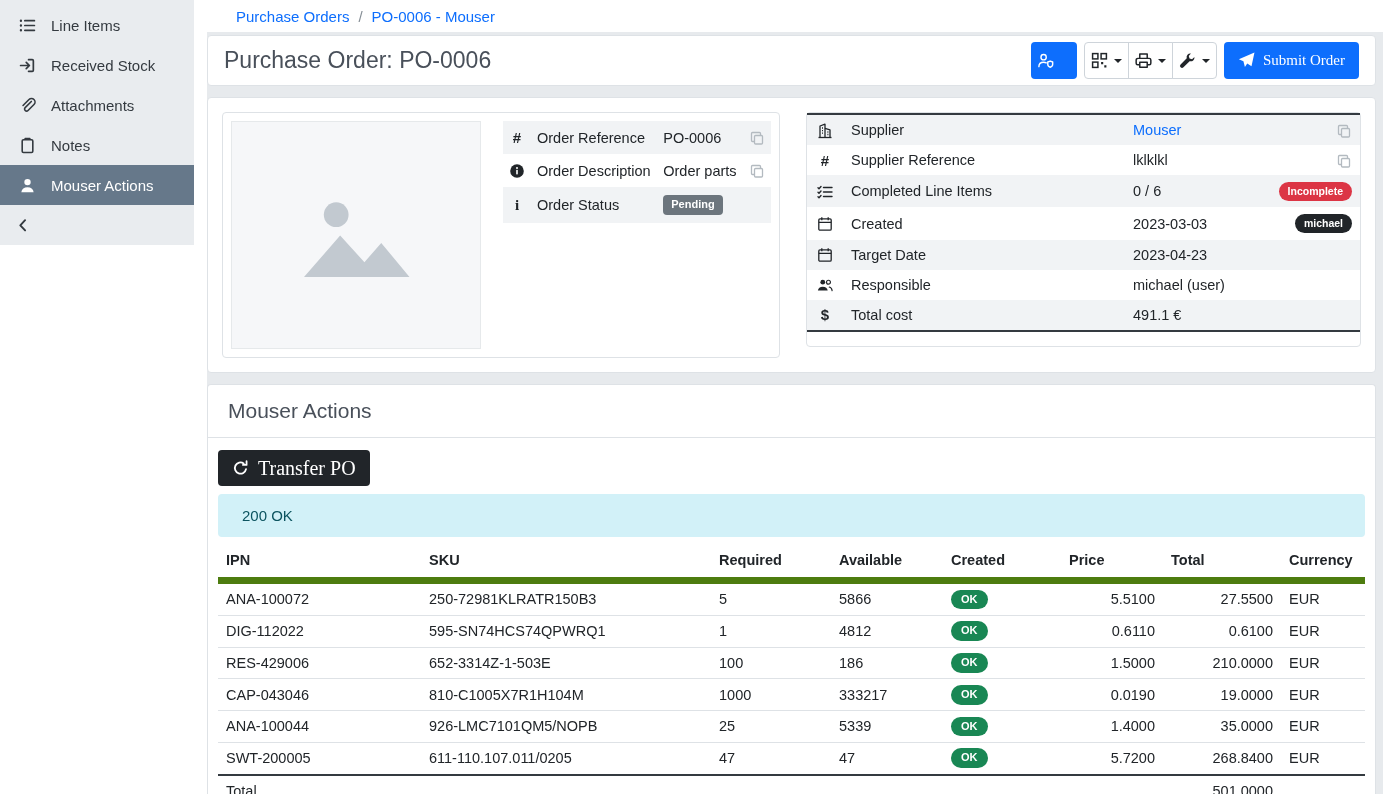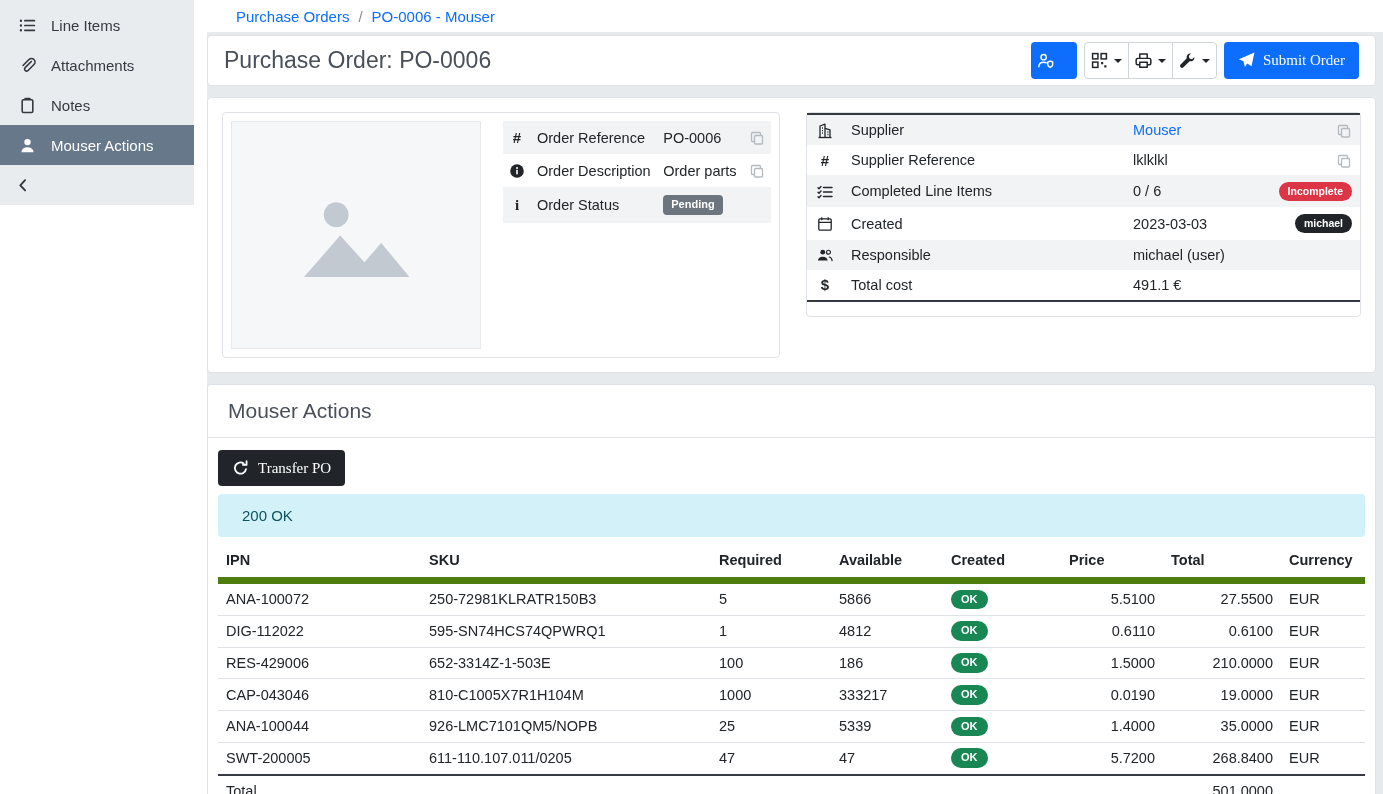--- a/index.html
+++ b/index.html
@@ -78,21 +78,21 @@
   .badge-pill { border-radius:20px; font-size:10.5px; padding:3px 9px; }
   .badge-gray { background:var(--badge-gray,#6c757d); }
   .badge-red { background:var(--badge-red,#dc3545); }
   .badge-dark { background:var(--badge-dark,#212529); }
   .badge-green { background:var(--badge-green,#198754); padding:3px 10px; font-size:11px; }
 
   
   .panel-card { margin-top:11px; border-radius:4px 4px 0 0; border-bottom:none; }
   .panel-header { padding:14px 20px; font-size:21px; font-weight:500; color:#49505a; border-bottom:1px solid #dee2e6; }
   .panel-body { padding:12px 10px 16px; }
-  .btn-transfer { background:#212529; color:#fff; gap:9px; padding:0 14px; font-size:15px; height:36px; }
+  .btn-transfer { background:#212529; color:#fff; gap:9px; padding:0 14px; font-size:20px; height:36px; }
   .alert-info { margin-top:8px; background:var(--alert-bg,#d1f0f7); color:var(--alert-text,#0c5460);
                 border-radius:4px; padding:13px 24px; font-size:15px; }
 
   .data-table { width:100%; border-collapse:collapse; margin-top:2px; }
   .data-table th { text-align:left; font-weight:700; padding:13px 8px 9px; border-bottom:7px solid #4d7c0f; font-size:14.5px; }
   .data-table td { padding:5.5px 8px; border-bottom:1px solid #dee2e6; vertical-align:middle; }
   .col-right { text-align:right; }
   .data-table tfoot td { border-top:2px solid #343a40; border-bottom:2px solid #343a40; padding:7px 8px; }
 </style>
 </head>
@@ -102,20 +102,29 @@
 
   <aside class="sidebar">
     <div class="side-item">
       <span class="side-icon">
         <svg viewBox="0 0 16 16" fill="none" stroke="currentColor" stroke-width="1.6" stroke-linecap="round">
           <path d="M5.5 3.5h9M5.5 8h9M5.5 12.5h9"></path>
             <path d="M1.8 3.5h.01M1.8 8h.01M1.8 12.5h.01" stroke-width="2.2"></path>
         </svg>
       </span>
       <span>Line Items</span>
+    </div>
+    <div class="side-item">
+      <span class="side-icon">
+        <svg viewBox="0 0 16 16" fill="none" stroke="currentColor" stroke-width="1.6" stroke-linecap="round" stroke-linejoin="round">
+          <path d="M9 2.5h3.5a1 1 0 011 1v9a1 1 0 01-1 1H9"></path>
+            <path d="M1.5 8h8M6.8 5l3 3-3 3"></path>
+        </svg>
+      </span>
+      <span>Received Stock</span>
     </div>
     <div class="side-item">
       <span class="side-icon">
         <svg viewBox="0 0 16 16" fill="none" stroke="currentColor" stroke-width="1.5" stroke-linecap="round" stroke-linejoin="round">
           <path d="M11.6 4.2L5.8 10a1.9 1.9 0 002.7 2.7l5.6-5.6a3.3 3.3 0 00-4.7-4.7L3.8 8"></path>
         </svg>
       </span>
       <span>Attachments</span>
     </div>
     <div class="side-item">
@@ -332,20 +341,33 @@
                 </td>
                 <td class="sup-label">Created</td>
                 <td>2023-03-03</td>
                 <td class="sup-trail">
                   <span class="badge badge-pill badge-dark">michael</span>
                 </td>
               </tr>
               <tr>
                 <td class="sup-icon">
                   <span class="ic">
+                      <svg viewBox="0 0 16 16" fill="none" stroke="#212529" stroke-width="1.3">
+                    <rect x="1.8" y="2.8" width="12.4" height="11.4" rx="1.2"></rect>
+                        <path d="M4.8 1.2v3M11.2 1.2v3M1.8 6.4h12.4"></path>
+                  </svg>
+                    </span>
+                </td>
+                <td class="sup-label">Target Date</td>
+                <td>2023-04-23</td>
+                <td class="sup-trail"></td>
+              </tr>
+              <tr>
+                <td class="sup-icon">
+                  <span class="ic">
                       <svg viewBox="0 0 18 16">
                     <circle cx="6.5" cy="4.8" r="2.7" fill="#212529"></circle>
                     <path d="M1 14.3c.3-2.8 2.4-4.3 5.5-4.3s5.2 1.5 5.5 4.3z" fill="#212529"></path>
                     <circle cx="12.9" cy="4.9" r="2.2" fill="none" stroke="#212529" stroke-width="1.3"></circle>
                     <path d="M13.8 10.3c1.9.5 3 1.9 3.2 4" fill="none" stroke="#212529" stroke-width="1.3" stroke-linecap="round"></path>
                   </svg>
                     </span>
                 </td>
                 <td class="sup-label">Responsible</td>
                 <td>michael (user)</td>

